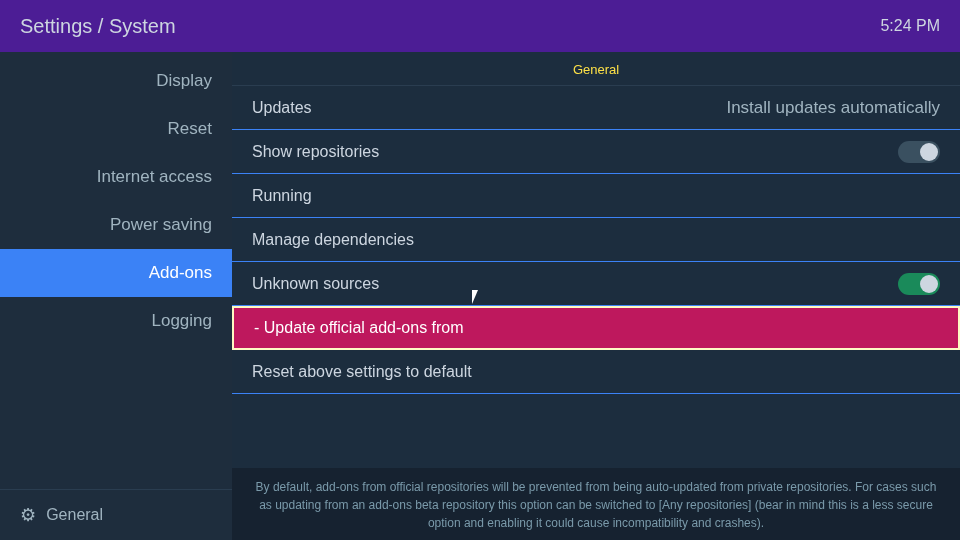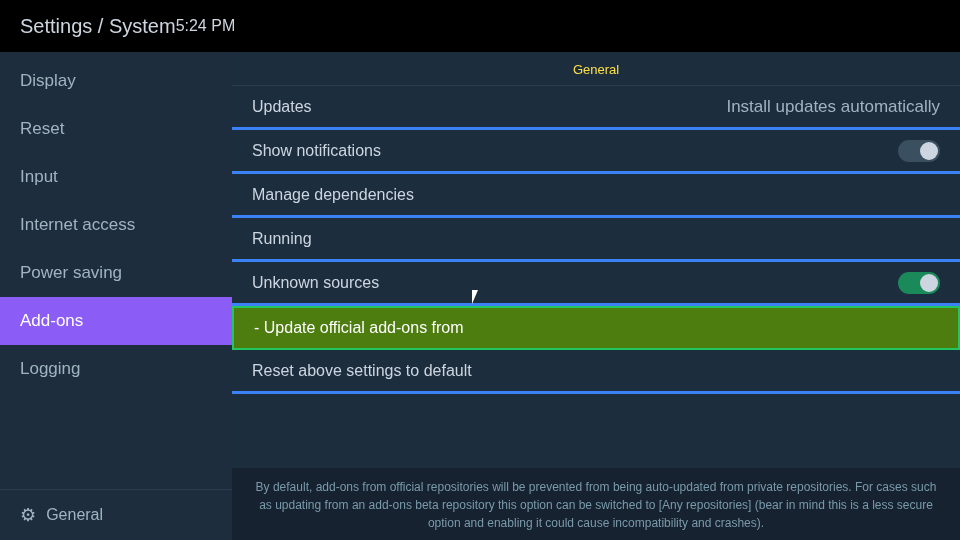--- a/index.html
+++ b/index.html
@@ -9,24 +9,24 @@
       background: #1a2332;
       font-family: Arial, sans-serif;
       color: #cdd6e0;
       overflow: hidden;
       position: relative;
     }
 
     
     .header {
       display: flex;
-      justify-content: flex-start;
+      justify-content: space-between;
       align-items: center;
       padding: 10px 20px;
-      background: #000000;
+      background: #4c1d95;
       height: 52px;
     }
     .header-title {
       font-size: 20px;
       color: #cdd6e0;
       font-weight: normal;
     }
     .header-time {
       font-size: 16px;
       color: #cdd6e0;
@@ -44,23 +44,24 @@
       background: #1e2d3d;
       display: flex;
       flex-direction: column;
       padding-top: 5px;
     }
     .sidebar-item {
       padding: 14px 20px;
       font-size: 17px;
       color: #a0b4c0;
       cursor: pointer;
+      text-align: right;
     }
     .sidebar-item.active {
-      background: #8b5cf6;
+      background: #3b82f6;
       color: #ffffff;
     }
     .sidebar-footer {
       margin-top: auto;
       padding: 14px 20px;
       display: flex;
       align-items: center;
       gap: 10px;
       font-size: 16px;
       color: #a0b4c0;
@@ -91,26 +92,26 @@
     .settings-list {
       flex: 1;
       overflow: hidden;
     }
     .setting-row {
       display: flex;
       justify-content: space-between;
       align-items: center;
       padding: 0 20px;
       height: 44px;
-      border-bottom: 3px solid #3b82f6;
+      border-bottom: 1px solid #3b82f6;
       cursor: pointer;
     }
     .setting-row.highlighted {
-      background: #4d7c0f;
-      border: 2px solid #22c55e;
+      background: #be185d;
+      border: 2px solid #fef9c3;
       color: #ffffff;
     }
     .setting-label {
       font-size: 16px;
       color: #cdd6e0;
     }
     .setting-row.highlighted .setting-label {
       color: #ffffff;
     }
     .setting-value {
@@ -193,23 +194,20 @@
 <div class="main-layout">
 
   <div class="sidebar">
     <div class="sidebar-item">
       <span>Display</span>
     </div>
     <div class="sidebar-item">
       <span>Reset</span>
     </div>
     <div class="sidebar-item">
-      <span>Input</span>
-    </div>
-    <div class="sidebar-item">
       <span>Internet access</span>
     </div>
     <div class="sidebar-item">
       <span>Power saving</span>
     </div>
     <div class="sidebar-item active">
       <span>Add-ons</span>
     </div>
     <div class="sidebar-item">
       <span>Logging</span>
@@ -225,30 +223,30 @@
     <div class="section-header">General</div>
 
     <div class="settings-list">
 
       <div class="setting-row">
         <span class="setting-label">Updates</span>
         <span class="setting-value">Install updates automatically</span>
       </div>
 
       <div class="setting-row">
-        <span class="setting-label">Show notifications</span>
+        <span class="setting-label">Show repositories</span>
         <span class="toggle off"></span>
       </div>
 
       <div class="setting-row">
+        <span class="setting-label">Running</span>
+      </div>
+
+      <div class="setting-row">
         <span class="setting-label">Manage dependencies</span>
-      </div>
-
-      <div class="setting-row">
-        <span class="setting-label">Running</span>
       </div>
 
       <div class="setting-row">
         <span class="setting-label">Unknown sources</span>
         <span class="toggle on"></span>
       </div>
 
       <div class="setting-row highlighted">
         <span class="setting-label">- Update official add-ons from</span>
       </div>

